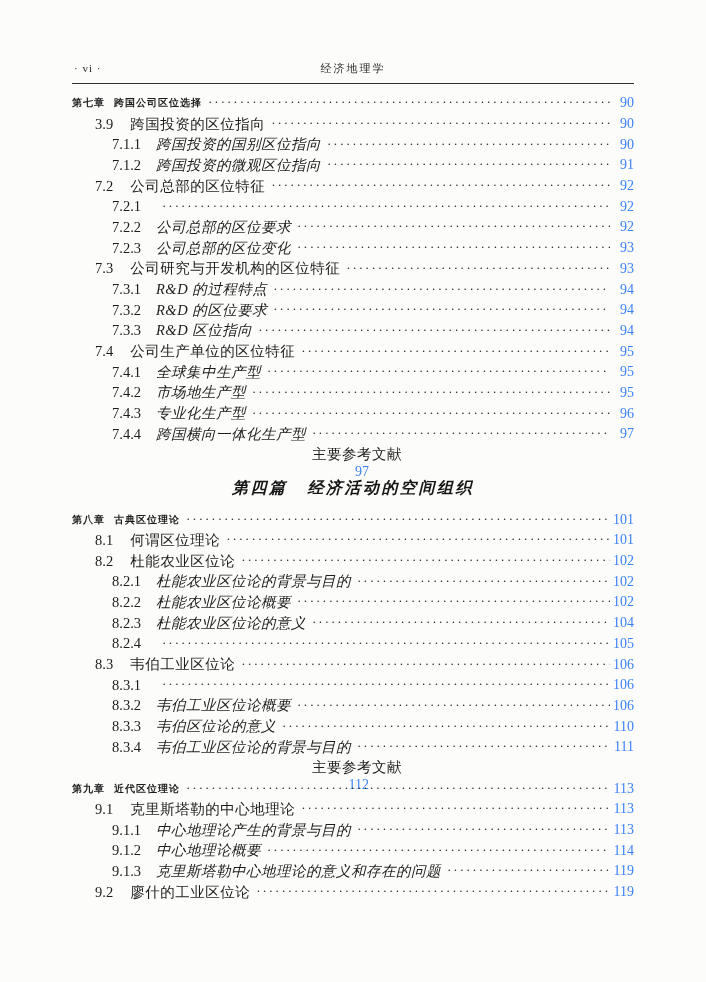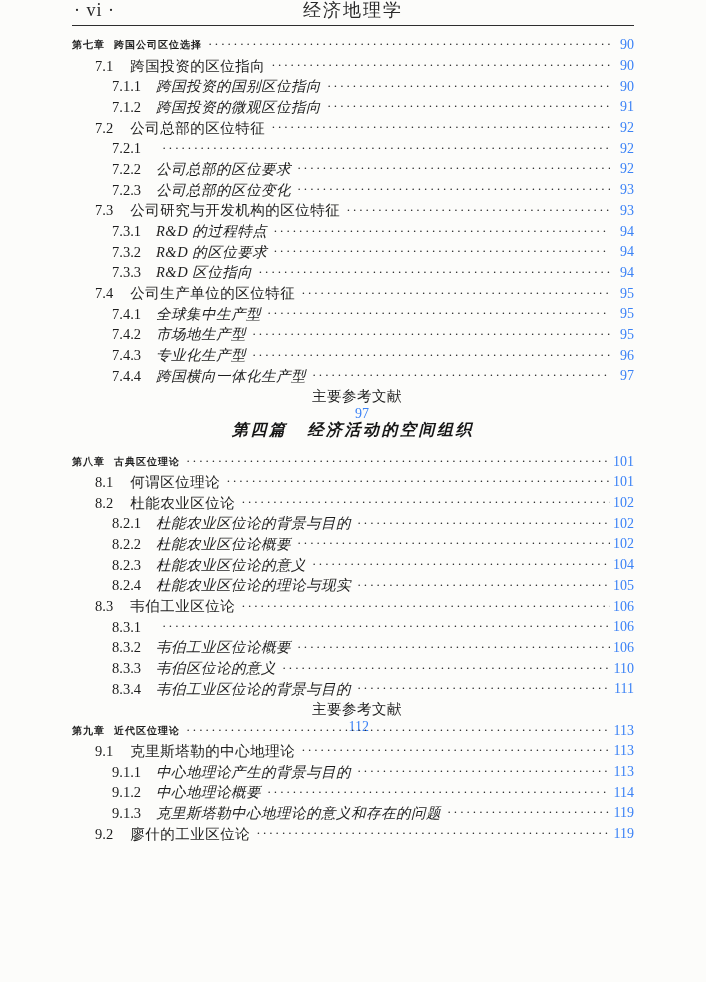--- a/index.html
+++ b/index.html
@@ -10,23 +10,24 @@
   }
   .page {
     width: 706px; height: 982px;
     box-sizing: border-box;
     padding: 0 72px;
     background: #fcfcfa;
     color: #1d1d1d;
     overflow: hidden;
   }
   .page-header {
+    margin-top: 58px;
     height: 20px;
     position: relative;
-    font-size: 18px;
+    font-size: 11px;
     line-height: 20px;
   }
   .folio-marker {
     position: absolute;
     left: 2px; top: 0;
     letter-spacing: 1px;
     color: #2a2a2a;
   }
   .running-title {
     display: block;
@@ -104,21 +105,21 @@
   </div>
   <hr class="header-rule">
   <div class="toc-list">
       <div class="row chapter">
     <span class="num">第七章</span>
     <span class="title">跨国公司区位选择</span>
     <span class="leader">············································································································································································································································································································</span>
     <span class="pg">90</span>
   </div>
       <div class="row s1">
-    <span class="num">7.1</span>
+    <span class="num">3.9</span>
     <span class="title">跨国投资的区位指向</span>
     <span class="leader">············································································································································································································································································································</span>
     <span class="pg">90</span>
   </div>
       <div class="row s2">
     <span class="num">7.1.1</span>
     <span class="title">跨国投资的国别区位指向</span>
     <span class="leader">············································································································································································································································································································</span>
     <span class="pg">90</span>
   </div>
@@ -246,21 +247,20 @@
     <span class="pg">102</span>
   </div>
       <div class="row s2">
     <span class="num">8.2.3</span>
     <span class="title">杜能农业区位论的意义</span>
     <span class="leader">············································································································································································································································································································</span>
     <span class="pg">104</span>
   </div>
       <div class="row s2">
     <span class="num">8.2.4</span>
-    <span class="title">杜能农业区位论的理论与现实</span>
     <span class="leader">············································································································································································································································································································</span>
     <span class="pg">105</span>
   </div>
       <div class="row s1">
     <span class="num">8.3</span>
     <span class="title">韦伯工业区位论</span>
     <span class="leader">············································································································································································································································································································</span>
     <span class="pg">106</span>
   </div>
       <div class="row s2">

